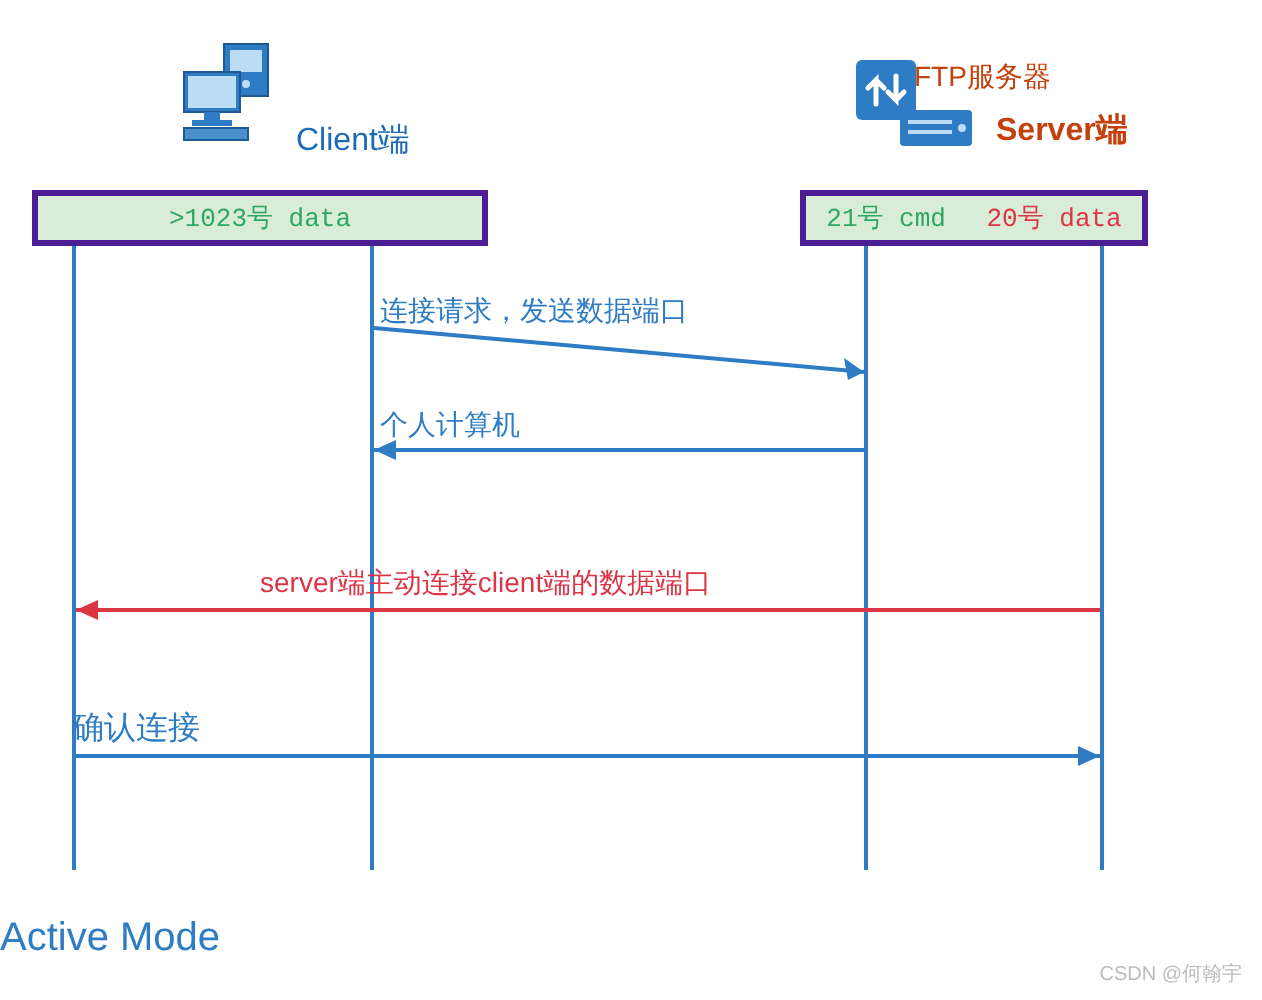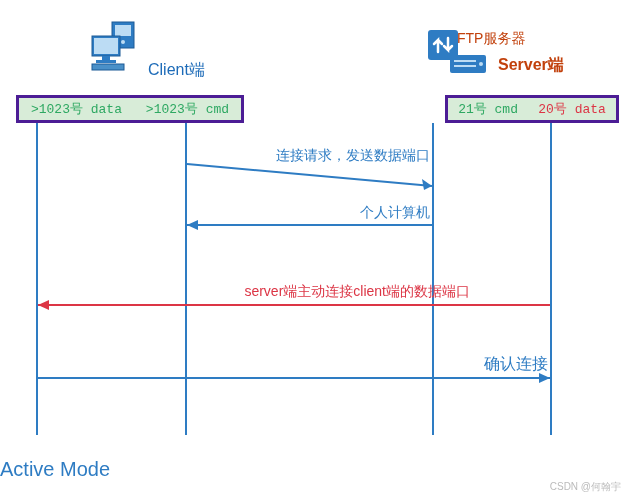--- a/index.html
+++ b/index.html
@@ -70,38 +70,38 @@
       height: 28px;
       background: #d8ecd8;
       border: 3px solid #4c1d95;
       display: flex;
       align-items: center;
       justify-content: space-around;
       font-size: 13px;
       font-family: "Courier New", monospace;
     }
     .port-box-left { left: 16px; width: 228px; }
-    .port-box-right { left: 400px; width: 174px; margin-left: 45px; }
+    .port-box-right { left: 400px; width: 174px; }
     .port-green { color: #2ea862; }
     .port-red { color: #dc3545; }
     .lifeline {
       position: absolute;
       top: 123px;
       height: 312px;
       width: 2px;
       background: #2e7cc3;
     }
     .ll1 { left: 36px; }
     .ll2 { left: 185px; }
     .ll3 { left: 432px; }
     .ll4 { left: 550px; }
     .msg-label {
       position: absolute;
       font-size: 14px;
-      text-align: right;
+      text-align: left;
     }
     .msg-blue { color: #2e7cc3; }
     .msg-red { color: #dc3545; }
     .footer-label {
       position: absolute;
       top: 458px;
       left: 0;
       width: 100%;
       text-align: left;
       color: #2e7cc3;
@@ -153,21 +153,20 @@
       <rect x="0" y="0" width="36" height="18" rx="2" fill="#2e7cc3"></rect>
       <rect x="4" y="5" width="22" height="2" fill="#bcdcf4"></rect>
       <rect x="4" y="10" width="22" height="2" fill="#bcdcf4"></rect>
       <circle cx="31" cy="9" r="2" fill="#bcdcf4"></circle>
     </svg>
   </div>
 </div>
 
 <div class="port-box port-box-left">
   <span class="port-green">&gt;1023号 data</span>
-  <span class="port-green">&gt;1023号 cmd</span>
 </div>
 <div class="port-box port-box-right">
   <span class="port-green">21号 cmd</span>
   <span class="port-red">20号 data</span>
 </div>
 
 <div class="lifeline ll1"></div>
 <div class="lifeline ll2"></div>
 <div class="lifeline ll3"></div>
 <div class="lifeline ll4"></div>

